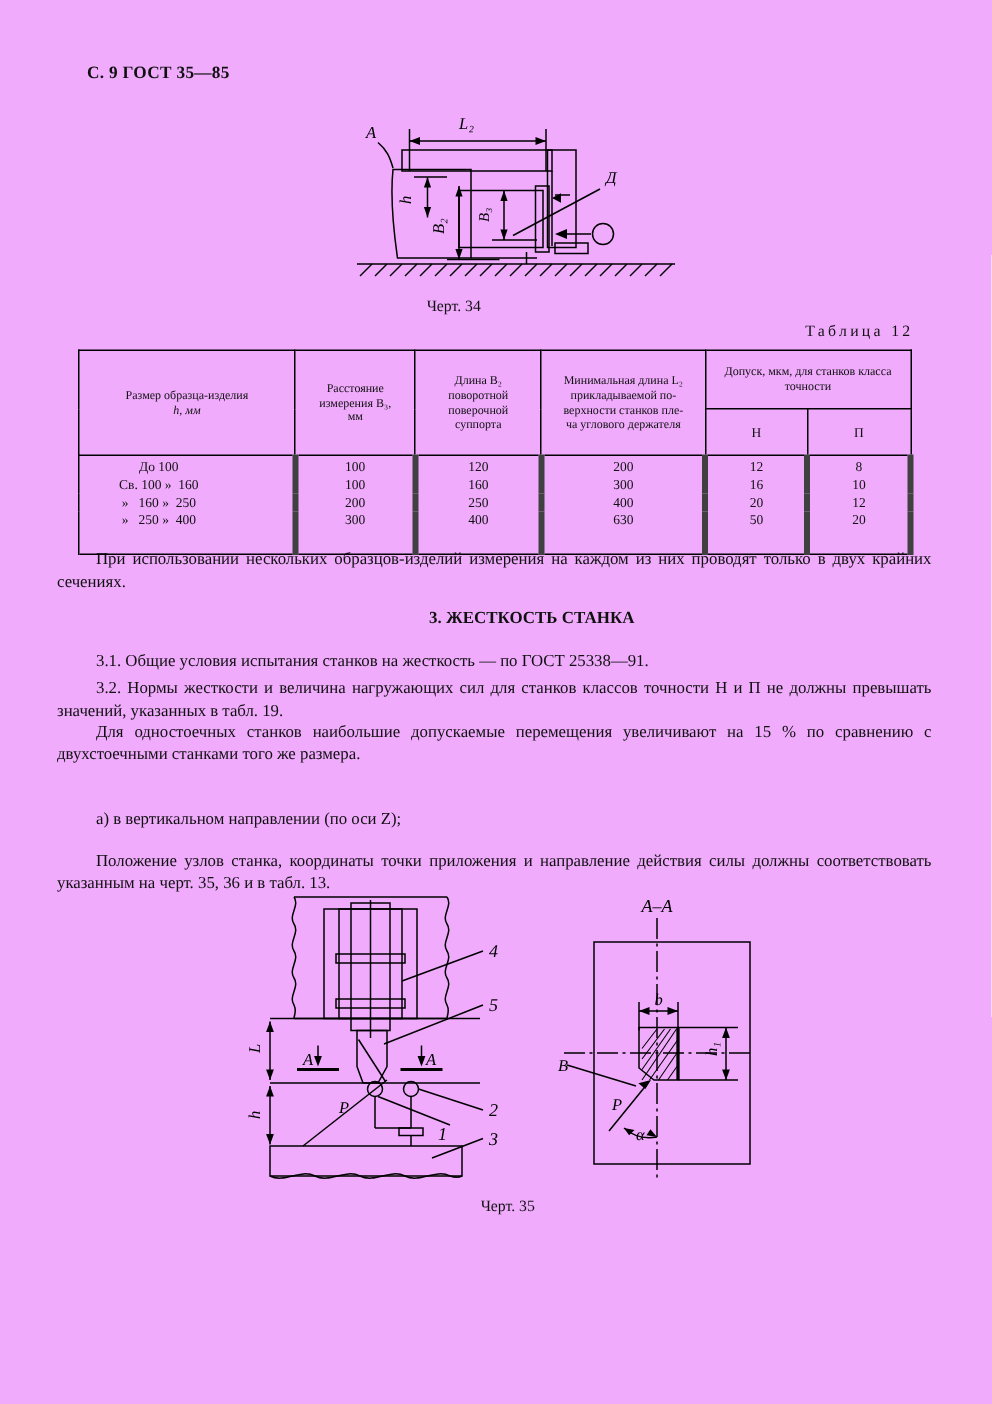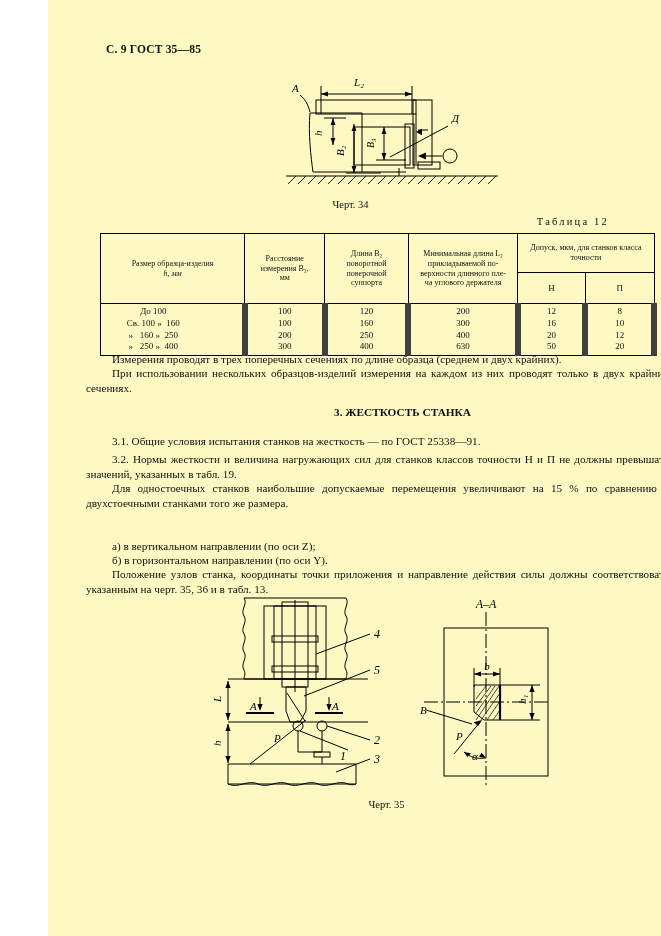--- a/index.html
+++ b/index.html
@@ -11,22 +11,21 @@
     width: 661px;
     height: 936px;
     position: relative;
     font-family: "Liberation Serif", "DejaVu Serif", serif;
     color: #101010;
     overflow: hidden;
   }
   .page {
     position: absolute;
     inset: 0;
-    background: #fef9c3;
-    margin-left: 48px;
+    background: #f0abfc;
   }
 
   
   .page-header {
     position: absolute;
     top: 43px;
     left: 58px;
     font-size: 11.5px;
     font-weight: bold;
     letter-spacing: 0.2px;
@@ -79,26 +78,26 @@
     height: 25px;
     padding: 2px 3px;
   }
   .hdr-tall { height: 60px !important; }
   .hdr-top { height: 34px !important; }
   .hdr-sub { height: 26px !important; font-size: 9px; }
   .t12 tbody td {
     height: 11.6px;
     font-size: 9px;
     border-left: 1px solid #000;
-    border-right: 6px solid #404040;
+    border-right: 4px solid #404040;
     border-top: none;
     border-bottom: none;
   }
   .t12 tbody tr:first-child td { padding-top: 2px; }
-  .t12 tbody tr:last-child td { padding-bottom: 3px; }
+  .t12 tbody tr:last-child td { padding-bottom: 17px; }
   .t12 tbody { border-bottom: 1px solid #000; }
   .rng {
     text-align: right;
     padding-right: 36px !important;
     white-space: pre;
     font-size: 9px;
   }
   .ital { font-style: italic; }
 
   
@@ -243,21 +242,21 @@
         </td>
         <td rowspan="2" class="hdr-tall" style="width:83px">
           <div>Длина B₂</div>
           <div>поворотной</div>
           <div>поверочной</div>
           <div>суппорта</div>
         </td>
         <td rowspan="2" class="hdr-tall" style="width:110px">
           <div>Минимальная длина L₂</div>
           <div>прикладываемой по-</div>
-          <div>верхности длинного пле-</div>
+          <div>верхности станков пле-</div>
           <div>ча углового держателя</div>
         </td>
         <td colspan="2" class="hdr-top">Допуск, мкм, для станков класса точности</td>
       </tr>
       <tr>
         <td class="hdr-sub" style="width:69px">Н</td>
         <td class="hdr-sub" style="width:70px">П</td>
       </tr>
     </thead>
     <tbody>
@@ -289,36 +288,34 @@
         <td class="rng">»   250 »  400</td>
         <td>300</td>
         <td>400</td>
         <td>630</td>
         <td>50</td>
         <td>20</td>
       </tr>
     </tbody>
   </table>
 
-  <div class="body-text p-indent" style="top:352px">Измерения проводят в трех поперечных сечениях по длине образца (среднем и двух крайних).</div>
 
   <div class="body-text p-indent" style="top:366px">При использовании нескольких образцов-изделий измерения на каждом из них проводят только в двух крайних сечениях.</div>
 
   <div class="sec-title" style="top:406px">3.  ЖЕСТКОСТЬ СТАНКА</div>
 
   <div class="body-text p-indent" style="top:434px">3.1.  Общие условия испытания станков на жесткость — по ГОСТ 25338—91.</div>
 
   <div class="body-text p-indent" style="top:452px">3.2.  Нормы жесткости и величина нагружающих сил для станков классов точности Н и П не должны превышать значений, указанных в табл. 19.</div>
 
   <div class="body-text p-indent" style="top:481px">Для одностоечных станков наибольшие допускаемые перемещения увеличивают на 15 % по сравнению с двухстоечными станками того же размера.</div>
 
 
   <div class="body-text p-indent" style="top:539px">а)  в вертикальном направлении (по оси Z);</div>
 
-  <div class="body-text p-indent" style="top:553px">б)  в горизонтальном направлении (по оси Y).</div>
 
   <div class="body-text p-indent" style="top:567px">Положение узлов станка, координаты точки приложения и направление действия силы должны соответствовать указанным на черт. 35, 36 и в табл. 13.</div>
 
   <div class="fig35">
     <svg width="400" height="205" viewBox="0 0 400 205">
       <g stroke="#000" fill="none" stroke-width="1">
 
         <path d="M56,6 c4,6 -4,12 0,18 c4,6 -4,12 0,18 c4,6 -4,12 0,18 c4,6 -4,12 0,18 c2,4 0,7 0,9"></path>
         <path d="M158,6 c4,6 -4,12 0,18 c4,6 -4,12 0,18 c4,6 -4,12 0,18 c4,6 -4,12 0,18 c2,4 0,7 0,9"></path>
         <line x1="56" y1="6" x2="158" y2="6"></line>

